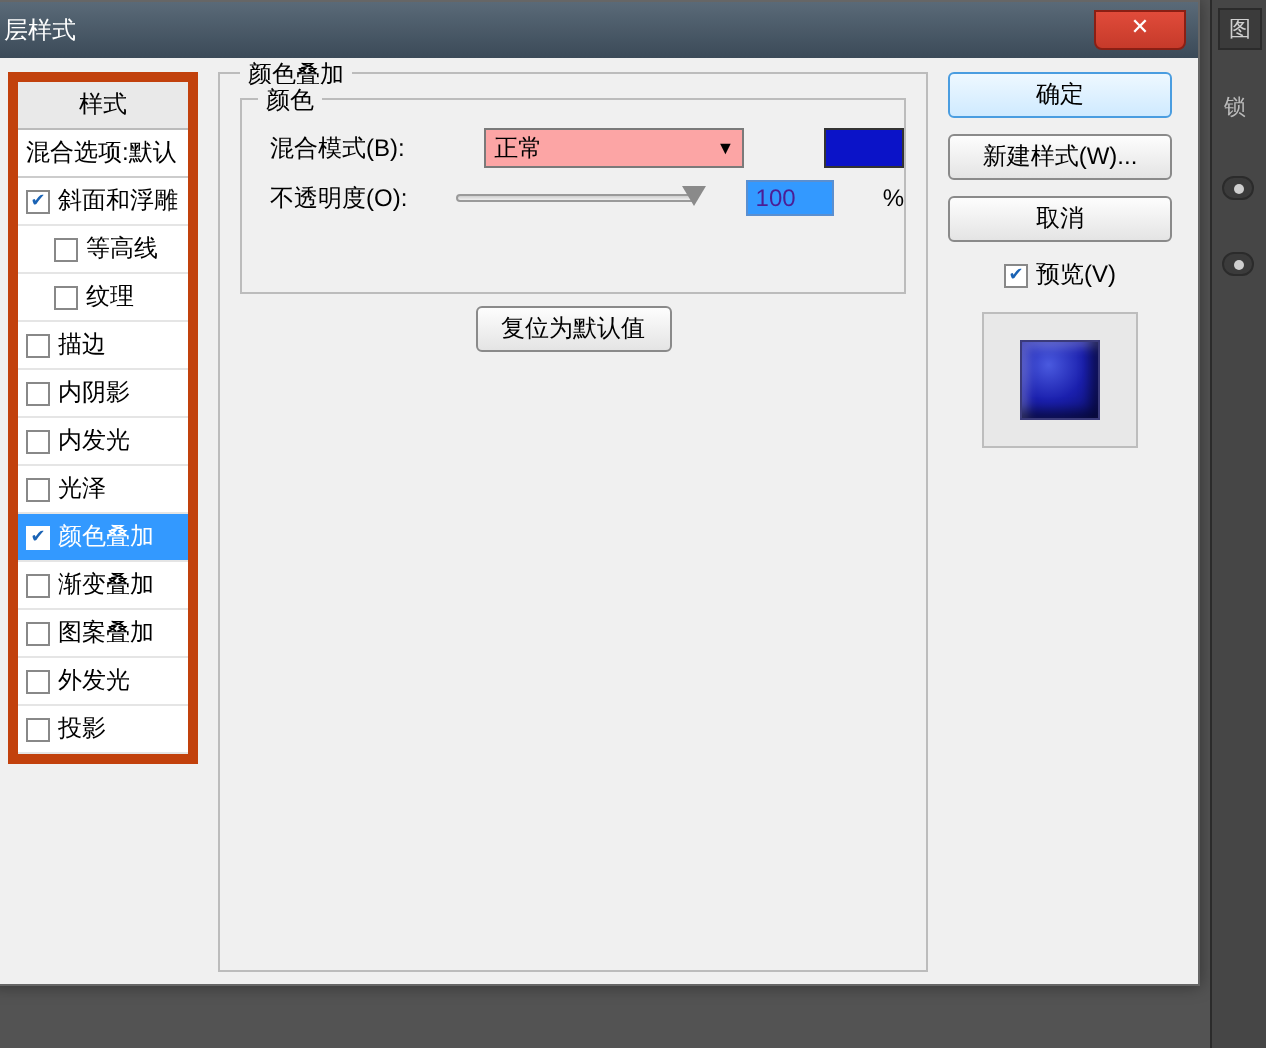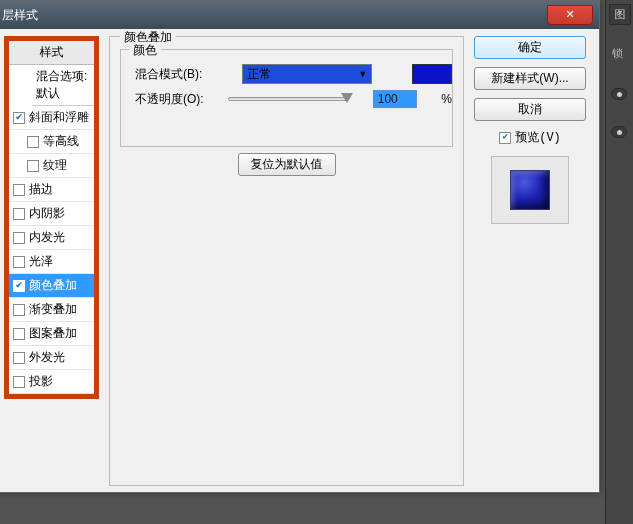--- a/index.html
+++ b/index.html
@@ -60,21 +60,20 @@
     background: #e9e9e9;
     border-bottom: 1px solid #bbb;
     text-align: center;
     padding: 3px 0;
     font-size: 12px;
   }
   .styles-sub {
     border-bottom: 1px solid #ccc;
     padding: 3px 4px;
     font-size: 12px;
-    margin-left: 23px;
   }
   .style-row {
     display: flex;
     align-items: center;
     gap: 4px;
     padding: 3px 4px;
     border-bottom: 1px solid #e5e5e5;
     cursor: pointer;
   }
   .style-row.child { padding-left: 18px; }
@@ -116,21 +115,21 @@
   .row {
     display: flex; align-items: center;
     gap: 6px;
     margin: 6px 0 0 14px;
     font-size: 12px;
     justify-content: space-between;
   }
   .row1 { margin-top: 14px; }
   .combo {
     display: inline-flex; align-items: center;
-    background: #1d4ed8;
+    background: #fca5a5;
     border: 1px solid #7a7a7a;
     height: 20px;
     width: 130px;
     padding: 0 4px;
     justify-content: space-between;
   }
   .combo .arrow { font-size: 9px; }
   .swatch {
     width: 40px; height: 20px;
     background: #0b13c8;
@@ -147,21 +146,21 @@
   .slider-thumb {
     position: absolute; right: -6px; top: -5px;
     width: 0; height: 0;
     border-left: 6px solid transparent;
     border-right: 6px solid transparent;
     border-top: 10px solid #8a8a8a;
   }
   .num-input {
     width: 44px; height: 18px;
     background: #3399ff;
-    color: #0f172a;
+    color: #4c1d95;
     border: 1px solid #5a8fd0;
     text-align: left;
     padding-left: 4px;
     font-size: 12px;
   }
   .pct { font-size: 12px; }
   .btn {
     display: inline-block;
     background: linear-gradient(#fdfdfd,#e4e4e4);
     border: 1px solid #8a8a8a;
@@ -191,21 +190,20 @@
     margin-bottom: 8px;
   }
   .rbtn.primary {
     background: linear-gradient(#eef8ff,#cfeaff);
     border-color: #4a9de0;
   }
   .preview-chk {
     display: flex; align-items: center; gap: 4px;
     justify-content: center;
     margin: 2px 0 10px;
-    font-family: Liberation Mono, monospace;
   }
   .preview-box {
     width: 78px; height: 68px;
     margin: 0 auto;
     background: #e8e8e8;
     border: 1px solid #bdbdbd;
     display: flex; align-items: center; justify-content: center;
   }
   .preview-inner {
     width: 40px; height: 40px;

